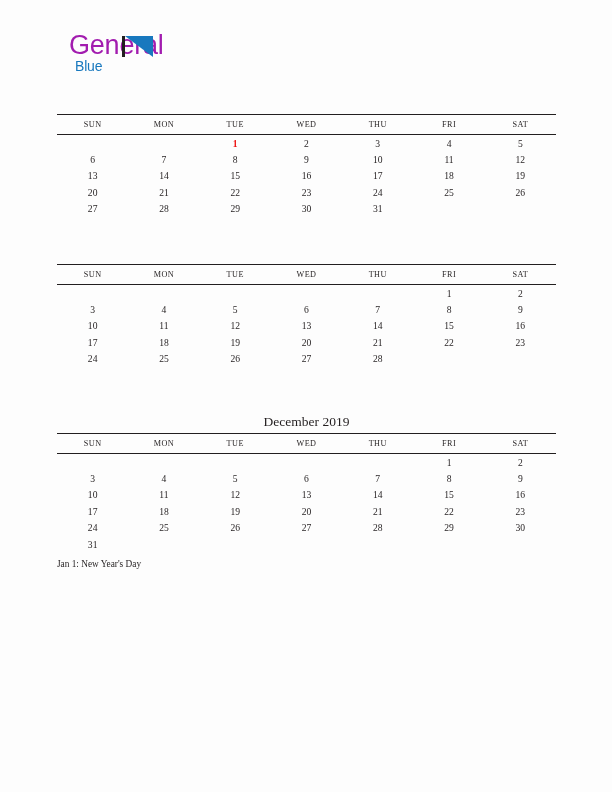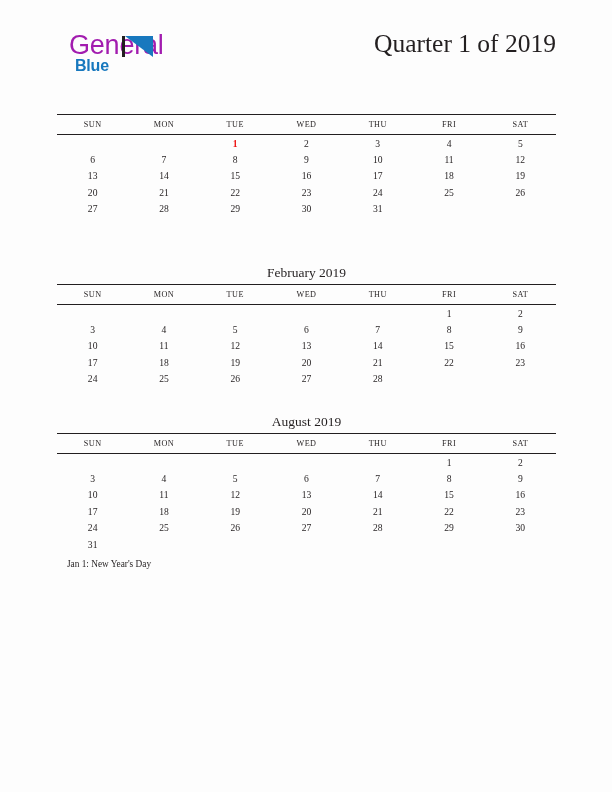--- a/index.html
+++ b/index.html
@@ -40,25 +40,24 @@
     font-size: 27px;
     letter-spacing: -0.2px;
     color: #a21caf;
     line-height: 22px;
   }
   .logo-blue {
     position: absolute;
     left: 18px;
     top: 21px;
     font-family: "Liberation Sans", sans-serif;
-    font-size: 16px;
+    font-size: 14px;
     letter-spacing: -0.2px;
     color: #1878be;
     line-height: 22px;
-    font-weight: bold;
   }
   .logo-mark {
     position: absolute;
     left: 68px;
     top: 2px;
     width: 28px;
     height: 21px;
   }
   .logo-bar {
     position: absolute;
@@ -134,21 +133,21 @@
   }
   table.cal td.holiday {
     color: #ee1111;
     font-weight: bold;
   }
   table.cal td.empty { color: transparent; }
 
   
   .footnotes {
     position: absolute;
-    left: 67px;
+    left: 57px;
     top: 558px;
     width: 499px;
   }
   .footnote-line {
     font-family: "Liberation Serif", serif;
     font-size: 9.3px;
     line-height: 13px;
     color: #231f20;
   }
 </style>
@@ -162,21 +161,20 @@
     <span class="logo-bar"></span>
     <span class="logo-mark">
       <svg width="28" height="21" viewBox="0 0 28 21" xmlns="http://www.w3.org/2000/svg">
         <polygon points="0,0 28,0 28,21" fill="#1878be"></polygon>
       </svg>
     </span>
     <span class="logo-blue">Blue</span>
   </div>
 
   <div class="title-block">
-    <div class="title-line">Quarter 1 of 2019</div>
   </div>
 
 </div>
 
 <div class="month-block" id="month-0">
   <table class="cal">
     <thead>
       <tr>
         <th>SUN</th>
         <th>MON</th>
@@ -231,21 +229,20 @@
           <td class="">30</td>
           <td class="">31</td>
           <td class="empty">&nbsp;</td>
           <td class="empty">&nbsp;</td>
         </tr>
       </tbody>
   </table>
 </div>
 
 <div class="month-block" id="month-1">
-  <div class="month-title">February 2019</div>
   <table class="cal">
     <thead>
       <tr>
         <th>SUN</th>
         <th>MON</th>
         <th>TUE</th>
         <th>WED</th>
         <th>THU</th>
         <th>FRI</th>
         <th>SAT</th>
@@ -295,21 +292,21 @@
           <td class="">27</td>
           <td class="">28</td>
           <td class="empty">&nbsp;</td>
           <td class="empty">&nbsp;</td>
         </tr>
       </tbody>
   </table>
 </div>
 
 <div class="month-block" id="month-2">
-  <div class="month-title">August 2019</div>
+  <div class="month-title">December 2019</div>
   <table class="cal">
     <thead>
       <tr>
         <th>SUN</th>
         <th>MON</th>
         <th>TUE</th>
         <th>WED</th>
         <th>THU</th>
         <th>FRI</th>
         <th>SAT</th>

